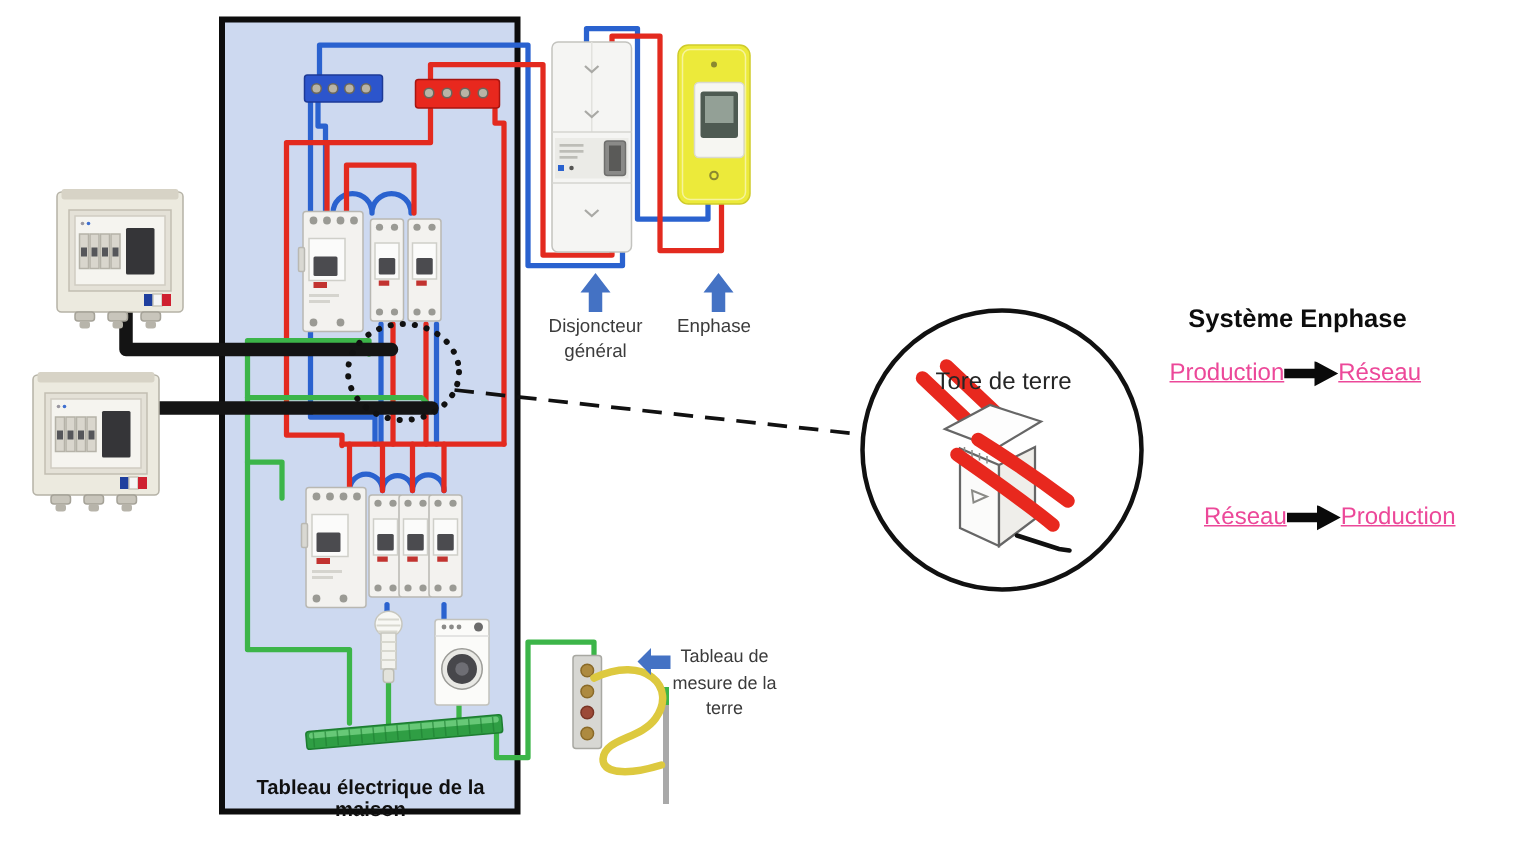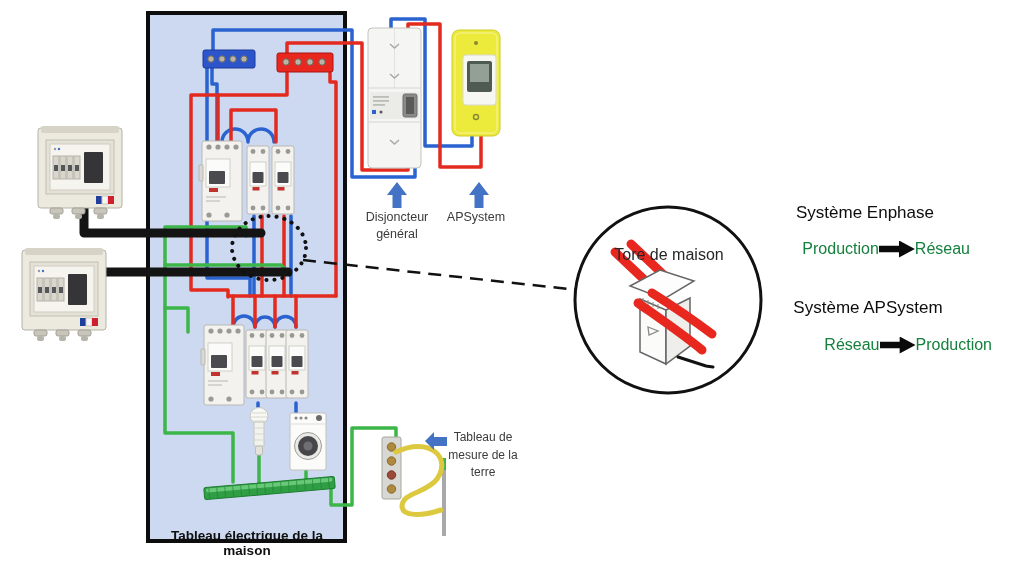--- a/index.html
+++ b/index.html
@@ -17,23 +17,23 @@
   .w-green{stroke:var(--wire_green);}
   .w-yellow{stroke:var(--wire_yellow);stroke-width:5;}
   .cable{fill:none;stroke:var(--cable_black);stroke-width:9;stroke-linecap:round;stroke-linejoin:round;}
   .f-panel{fill:var(--panel_fill);}
   .f-meter{fill:var(--meter_yellow);}
   .f-bus{fill:var(--bus_green);}
   .f-arrow{fill:var(--arrow_blue);}
   .lbl{position:absolute;color:#3b3b3b;text-align:center;}
   .lbl-sm{font-size:12.5px;line-height:16.5px;}
   .lbl-bold{font-weight:bold;color:#101010;}
-  .legend-title{position:absolute;font-weight:normal;font-size:17px;color:#0d0d0d;text-align:center;}
-  .legend-row{position:absolute;display:flex;align-items:center;justify-content:flex-end;
-              font-size:16px;color:#15803d;}
+  .legend-title{position:absolute;font-weight:bold;font-size:17px;color:#0d0d0d;text-align:center;}
+  .legend-row{position:absolute;display:flex;align-items:center;justify-content:center;
+              font-size:16px;color:#ec4899;text-decoration:underline;}
   .flow-arrow{display:inline-block;width:36px;height:17px;background:#0a0a0a;
               clip-path:polygon(0 31%,56% 31%,56% 0,100% 50%,56% 100%,56% 69%,0 69%);}
 </style>
 </head>
 <body>
 
 <div id="stage">
 
 <svg width="1024" height="565" viewBox="0 0 1024 565">
   <defs>
@@ -242,35 +242,34 @@
     <line x1="444" y1="458" x2="444" y2="470" stroke="#3cb549" stroke-width="4"></line>
     <path class="wire w-yellow" d="M396,452 C430,436 452,458 437,479 C427,493 403,492 402,506 C402,517 422,516 441,510"></path>
     <polygon class="f-arrow" points="425,441 434,432 434,437 447,437 447,446 434,446 434,450"></polygon>
   </g>
 </svg>
 
 <div class="lbl lbl-sm" style="left:352px;top:209px;width:90px;">
   <div>Disjoncteur</div>
   <div>général</div>
 </div>
-<div class="lbl lbl-sm" style="left:431px;top:209px;width:90px;">APSystem</div>
-<div class="lbl lbl-bold" style="left:156px;top:528px;width:182px;font-size:13.5px;">Tableau électrique de la maison</div>
-<div class="lbl" style="left:598px;top:246px;width:142px;font-size:16px;color:#262626;">Tore de maison</div>
+<div class="lbl lbl-sm" style="left:431px;top:209px;width:90px;">Enphase</div>
+<div class="lbl lbl-bold" style="left:156px;top:517px;width:182px;font-size:13.5px;">Tableau électrique de la maison</div>
+<div class="lbl" style="left:598px;top:246px;width:142px;font-size:16px;color:#262626;">Tore de terre</div>
 <div class="lbl" style="left:445px;top:429px;width:76px;font-size:12px;line-height:17.5px;">
   <div>Tableau de</div>
   <div>mesure de la</div>
   <div>terre</div>
 </div>
 
 <div class="legend-title" style="left:770px;top:203px;width:190px;">Système Enphase</div>
 <div class="legend-row" style="left:757px;top:240px;width:213px;">
   <span>Production</span>
   <span class="flow-arrow"></span>
   <span>Réseau</span>
 </div>
-<div class="legend-title" style="left:773px;top:298px;width:190px;">Système APSystem</div>
 <div class="legend-row" style="left:781px;top:336px;width:211px;">
   <span>Réseau</span>
   <span class="flow-arrow"></span>
   <span>Production</span>
 </div>
 
 </div>
 
 </body></html>

